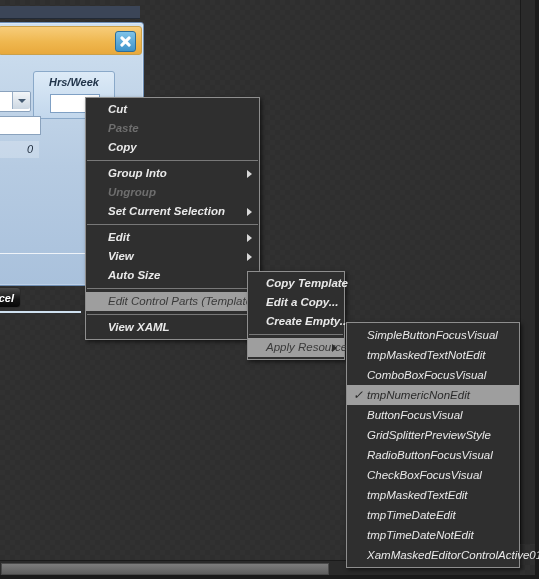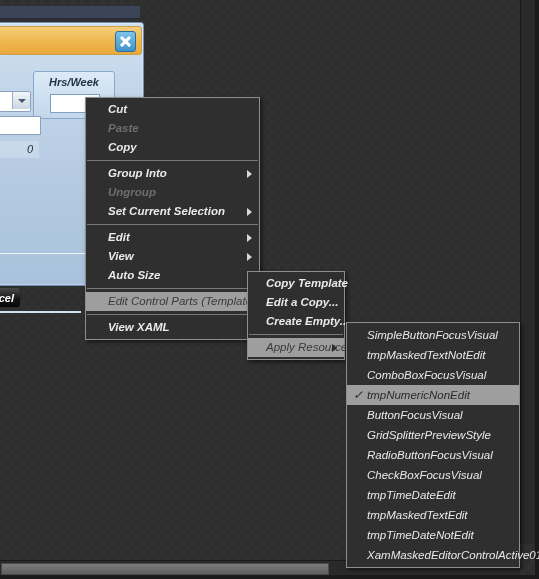--- a/index.html
+++ b/index.html
@@ -318,22 +318,22 @@
 
   <div class="menu" id="menu-sub2">
     <div class="mi"><span>SimpleButtonFocusVisual</span></div>
     <div class="mi"><span>tmpMaskedTextNotEdit</span></div>
     <div class="mi"><span>ComboBoxFocusVisual</span></div>
     <div class="mi hot"><span class="check">✓</span><span>tmpNumericNonEdit</span></div>
     <div class="mi"><span>ButtonFocusVisual</span></div>
     <div class="mi"><span>GridSplitterPreviewStyle</span></div>
     <div class="mi"><span>RadioButtonFocusVisual</span></div>
     <div class="mi"><span>CheckBoxFocusVisual</span></div>
+    <div class="mi"><span>tmpMaskedTextEdit</span></div>
     <div class="mi"><span>tmpTimeDateEdit</span></div>
-    <div class="mi"><span>tmpMaskedTextEdit</span></div>
     <div class="mi"><span>tmpTimeDateNotEdit</span></div>
     <div class="mi"><span>XamMaskedEditorControlActive01</span></div>
 
   </div>
 
   <div class="vscroll"></div>
   <div class="hscroll">
     <div class="hscroll-thumb"></div>
   </div>
   <div class="canvas-edge-r"></div>

